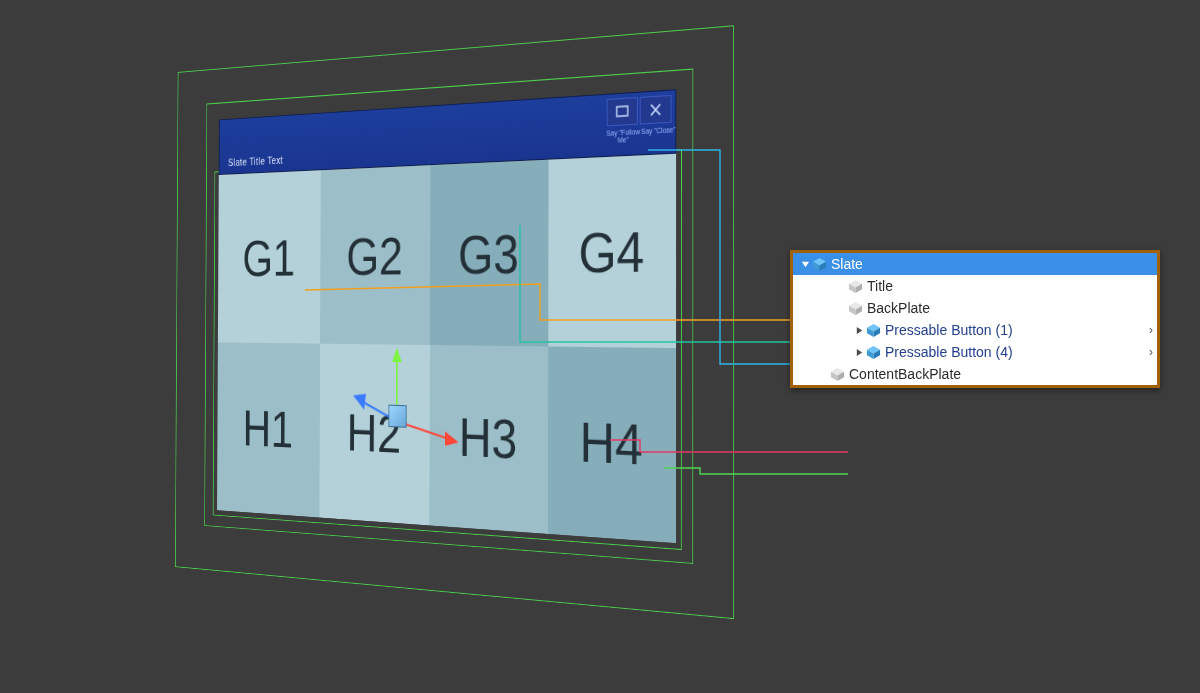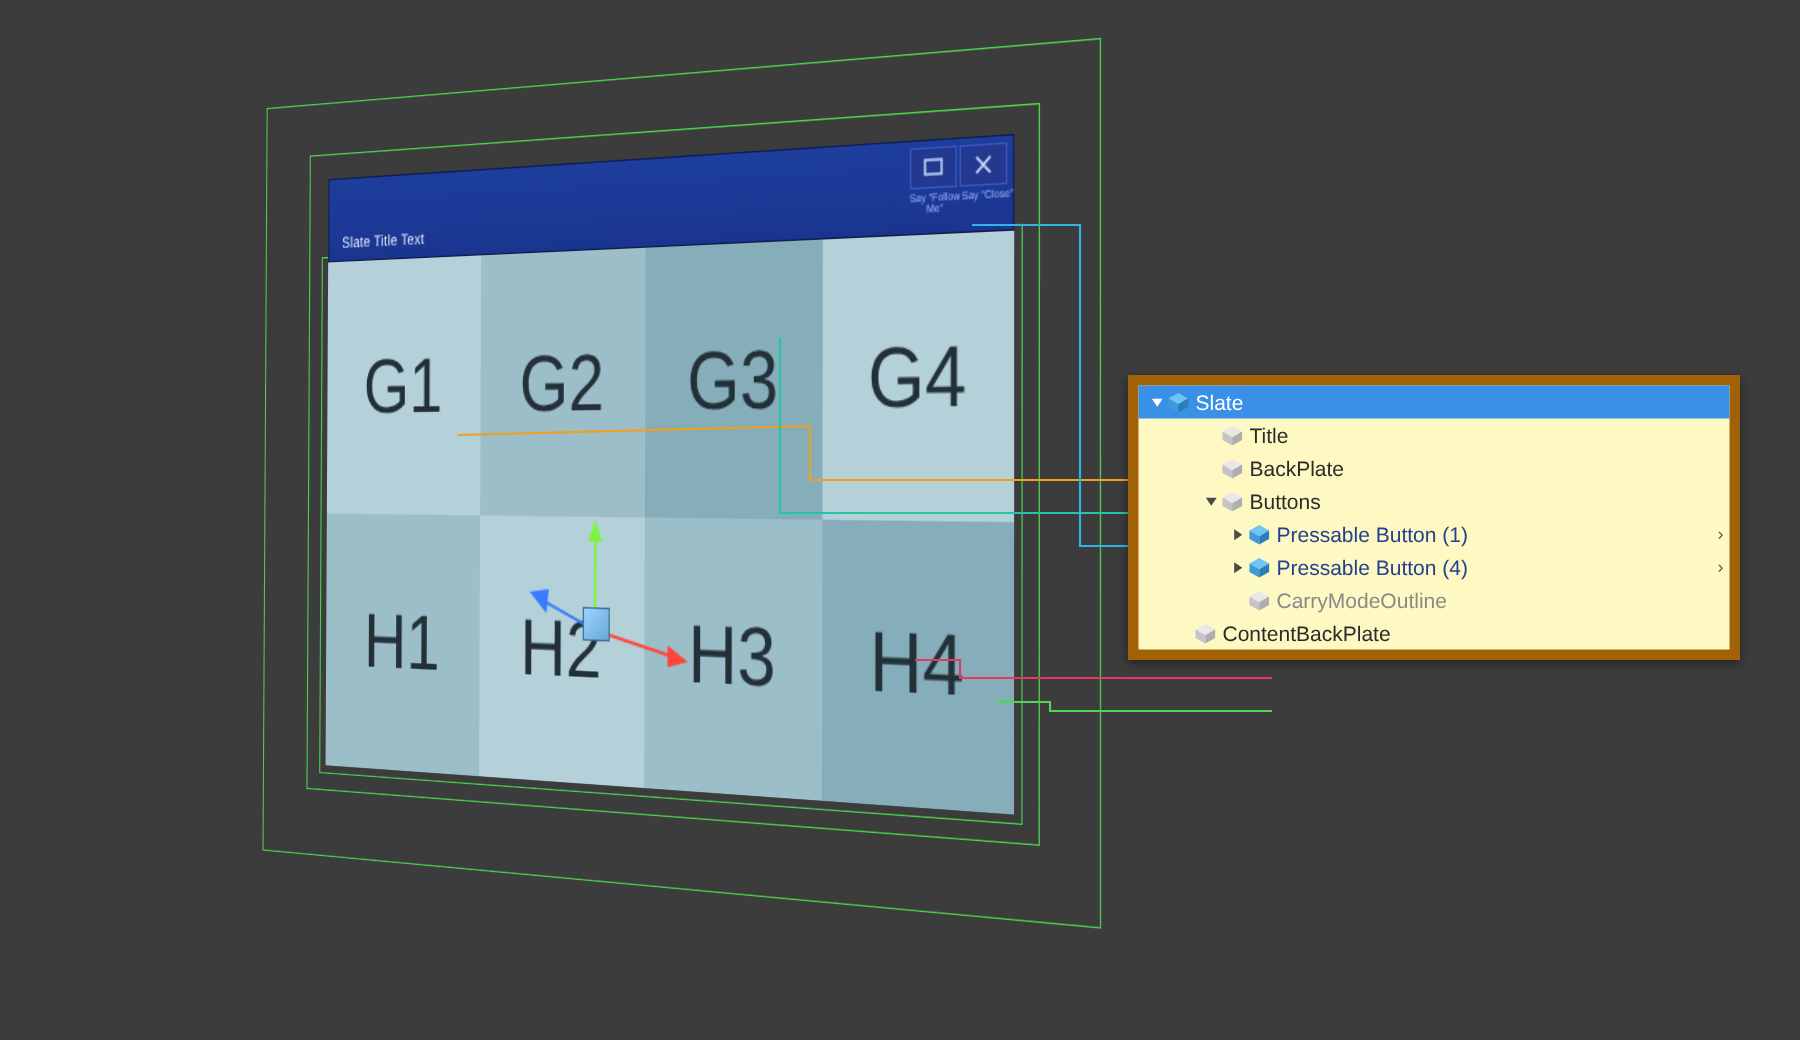--- a/index.html
+++ b/index.html
@@ -62,22 +62,22 @@
   .wirebox.inner{left:-6px;top:56px;width:572px;height:370px;}
   .wirebox.inner2{left:4px;top:66px;width:552px;height:348px;}
 
   
   .gizmo{position:absolute;left:270px;top:250px;transform:translateZ(40px);}
   .gizmo svg{overflow:visible;}
   .gizmo .cube{position:absolute;left:-10px;top:48px;width:22px;height:22px;background:linear-gradient(135deg,#9cd6ff,#6aa8d8);border:1px solid #3a6d93;}
 
   
   .hier{
-    position:absolute;right:40px;top:250px;width:408px;
-    background:#fef9c3;border:7px solid #a16207;font-size:14px;color:#2b2b2b;
+    position:absolute;right:40px;top:250px;width:370px;
+    background:#ffffff;border:3px solid #a16207;font-size:14px;color:#2b2b2b;
     box-shadow:0 2px 6px rgba(0,0,0,.45);
   }
   .row{
     display:flex;align-items:center;height:22px;white-space:nowrap;cursor:default;position:relative;
   }
   .row.sel{background:#3a8fe6;color:#fff;}
   .row .indent{display:inline-block;}
   .arrow{width:12px;height:12px;display:inline-flex;align-items:center;justify-content:center;margin-right:1px;}
   .arrow svg{width:9px;height:9px;}
   .cube-ico{width:15px;height:15px;margin-right:4px;display:inline-flex;align-items:center;justify-content:center;}
@@ -194,36 +194,20 @@
       <span class="arrow"></span>
       <span class="cube-ico">
         <svg viewBox="0 0 16 16">
           <polygon points="8,1 15,5 8,9 1,5" fill="#e8e8e8"></polygon>
           <polygon points="1,5 8,9 8,15 1,11" fill="#c5c5c5"></polygon>
           <polygon points="15,5 8,9 8,15 15,11" fill="#aeaeae"></polygon>
         </svg>
       </span>
       <span class="lbl">BackPlate</span>
     </div>
-    <div class="row">
-      <span class="indent" style="width: 42px;"></span>
-      <span class="arrow">
-        <svg viewBox="0 0 10 10">
-          <polygon points="1,2 9,2 5,8" fill="#4a4a4a"></polygon>
-        </svg>
-      </span>
-      <span class="cube-ico">
-        <svg viewBox="0 0 16 16">
-          <polygon points="8,1 15,5 8,9 1,5" fill="#e8e8e8"></polygon>
-          <polygon points="1,5 8,9 8,15 1,11" fill="#c5c5c5"></polygon>
-          <polygon points="15,5 8,9 8,15 15,11" fill="#aeaeae"></polygon>
-        </svg>
-      </span>
-      <span class="lbl">Buttons</span>
-    </div>
     <div class="row prefab">
       <span class="indent" style="width: 60px;"></span>
       <span class="arrow">
         <svg viewBox="0 0 10 10">
           <polygon points="2,1 8,5 2,9" fill="#4a4a4a"></polygon>
         </svg>
       </span>
       <span class="cube-ico">
         <svg viewBox="0 0 16 16">
           <polygon points="8,1 15,5 8,9 1,5" fill="#6fc3f7"></polygon>
@@ -244,37 +228,25 @@
       <span class="cube-ico">
         <svg viewBox="0 0 16 16">
           <polygon points="8,1 15,5 8,9 1,5" fill="#6fc3f7"></polygon>
           <polygon points="1,5 8,9 8,15 1,11" fill="#3e9bd6"></polygon>
           <polygon points="15,5 8,9 8,15 15,11" fill="#2a7db6"></polygon>
         </svg>
       </span>
       <span class="lbl">Pressable Button (4)</span>
       <span class="chev-end">›</span>
     </div>
-    <div class="row ghost">
-      <span class="indent" style="width: 60px;"></span>
+    <div class="row">
+      <span class="indent" style="width: 24px;"></span>
       <span class="arrow"></span>
       <span class="cube-ico">
         <svg viewBox="0 0 16 16">
           <polygon points="8,1 15,5 8,9 1,5" fill="#e8e8e8"></polygon>
           <polygon points="1,5 8,9 8,15 1,11" fill="#c5c5c5"></polygon>
           <polygon points="15,5 8,9 8,15 15,11" fill="#aeaeae"></polygon>
         </svg>
       </span>
-      <span class="lbl">CarryModeOutline</span>
-    </div>
-    <div class="row">
-      <span class="indent" style="width: 24px;"></span>
-      <span class="arrow"></span>
-      <span class="cube-ico">
-        <svg viewBox="0 0 16 16">
-          <polygon points="8,1 15,5 8,9 1,5" fill="#e8e8e8"></polygon>
-          <polygon points="1,5 8,9 8,15 1,11" fill="#c5c5c5"></polygon>
-          <polygon points="15,5 8,9 8,15 15,11" fill="#aeaeae"></polygon>
-        </svg>
-      </span>
       <span class="lbl">ContentBackPlate</span>
     </div>
   </div>
 
 </body></html>

